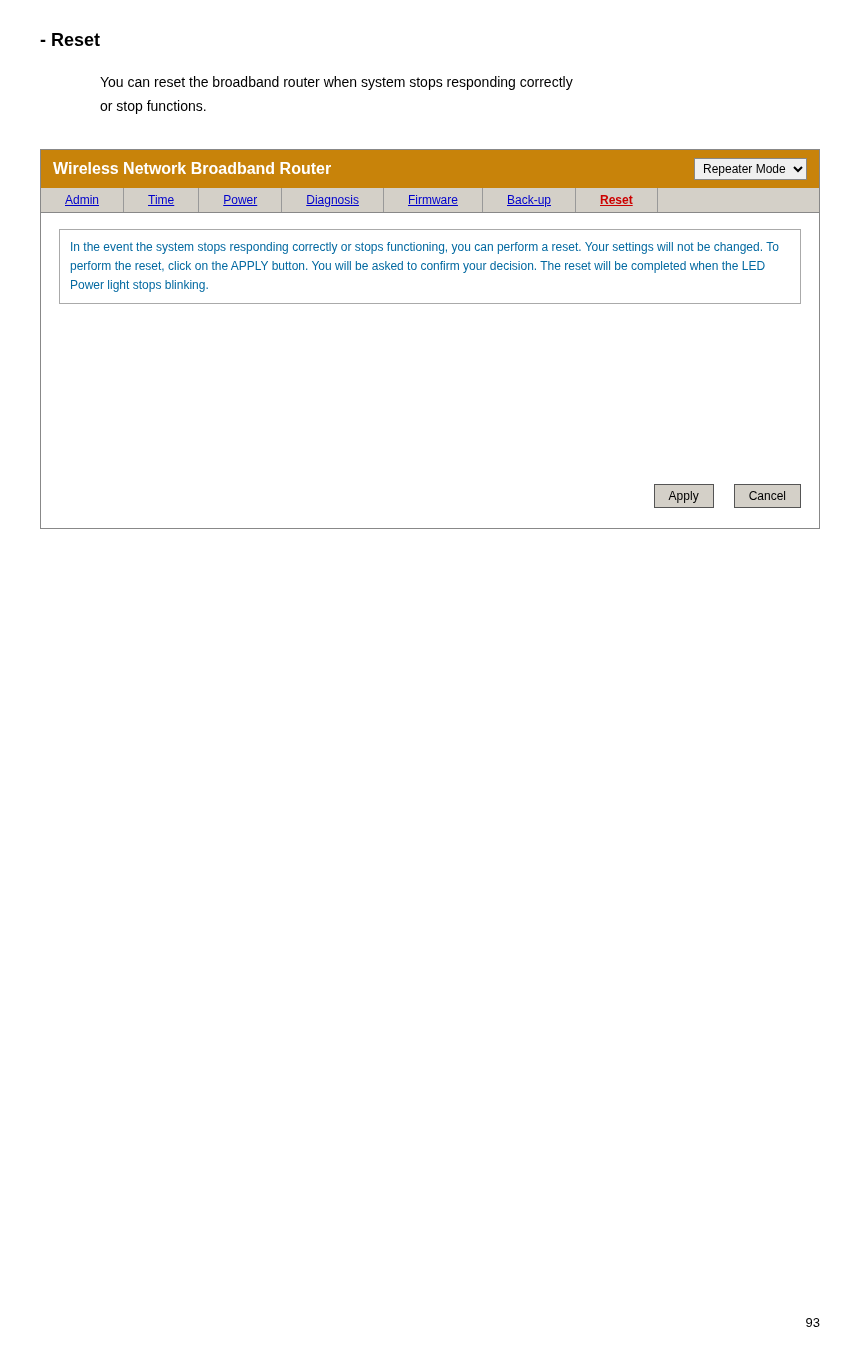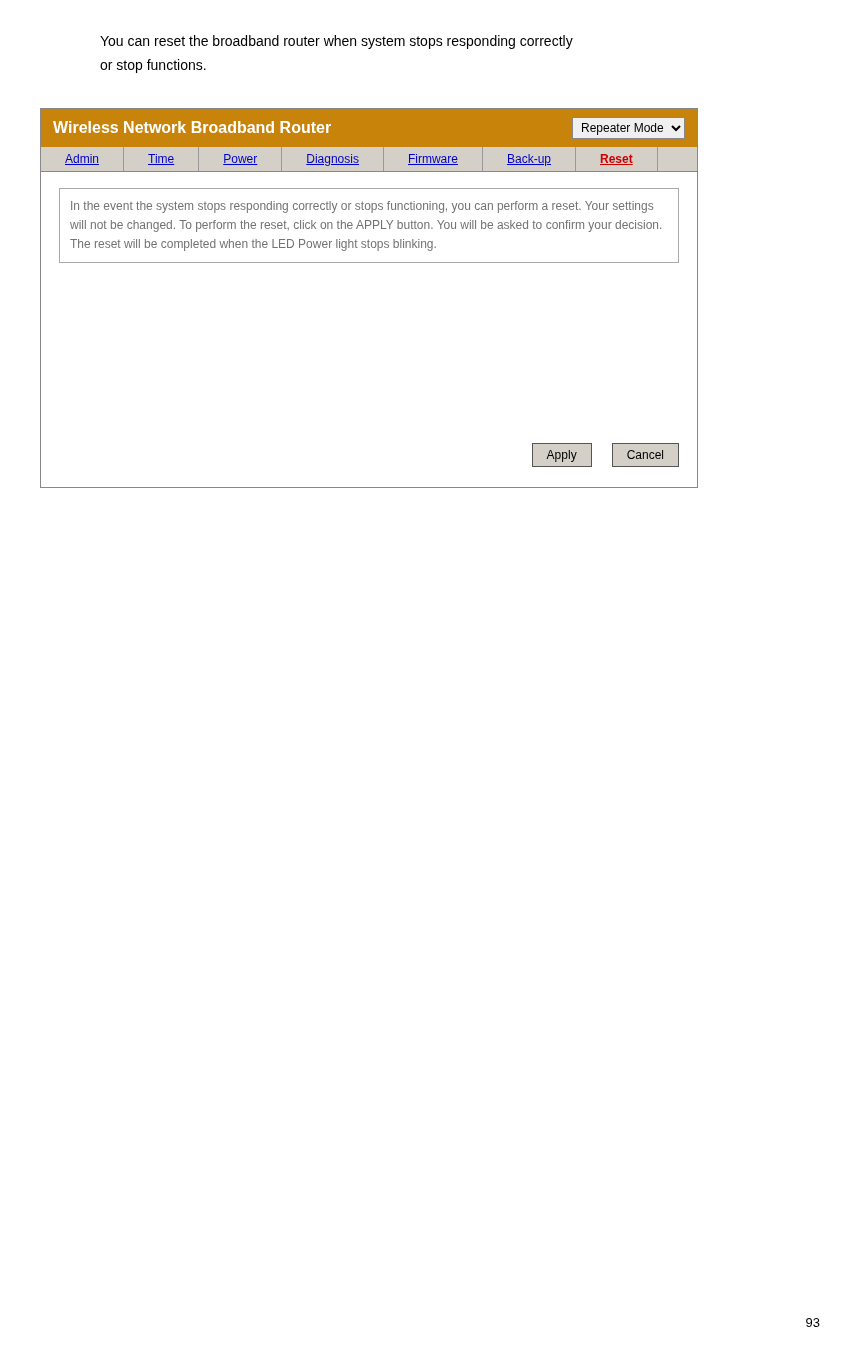--- a/index.html
+++ b/index.html
@@ -27,21 +27,21 @@
       margin-left: 60px;
       margin-bottom: 20px;
       font-size: 14px;
       line-height: 1.7;
       text-align: justify;
     }
 
     .router-ui-container {
       margin-top: 30px;
       border: 1px solid #888;
-      width: 658px;
+      width: 780px;
     }
 
     
     .router-header {
       background: #c8830a;
       display: flex;
       align-items: center;
       justify-content: space-between;
       padding: 8px 12px;
     }
@@ -95,21 +95,21 @@
 
     
     .router-main {
       background: #ffffff;
       padding: 16px 18px 20px 18px;
     }
 
     .info-text {
       font-size: 12px;
       line-height: 1.6;
-      color: #737373;
+      color: #0369a1;
       border: 1px solid #aaa;
       padding: 8px 10px;
       background: #ffffff;
       margin-bottom: 20px;
     }
 
     .button-row {
       display: flex;
       justify-content: flex-end;
       gap: 20px;
@@ -131,20 +131,21 @@
       bottom: 20px;
       right: 26px;
       font-size: 13px;
       color: #000;
     }
   </style>
 </head>
 <body>
 
 <div class="page-content">
+  <div class="section-title">- Reset</div>
 
   <div class="section-body">
     <div>You  can  reset  the  broadband  router  when  system  stops  responding  correctly</div>
     <div>or stop functions.</div>
   </div>
 
   <div class="router-ui-container">
 
     <div class="router-header">
       <span class="router-header-title">Wireless Network Broadband Router</span>

